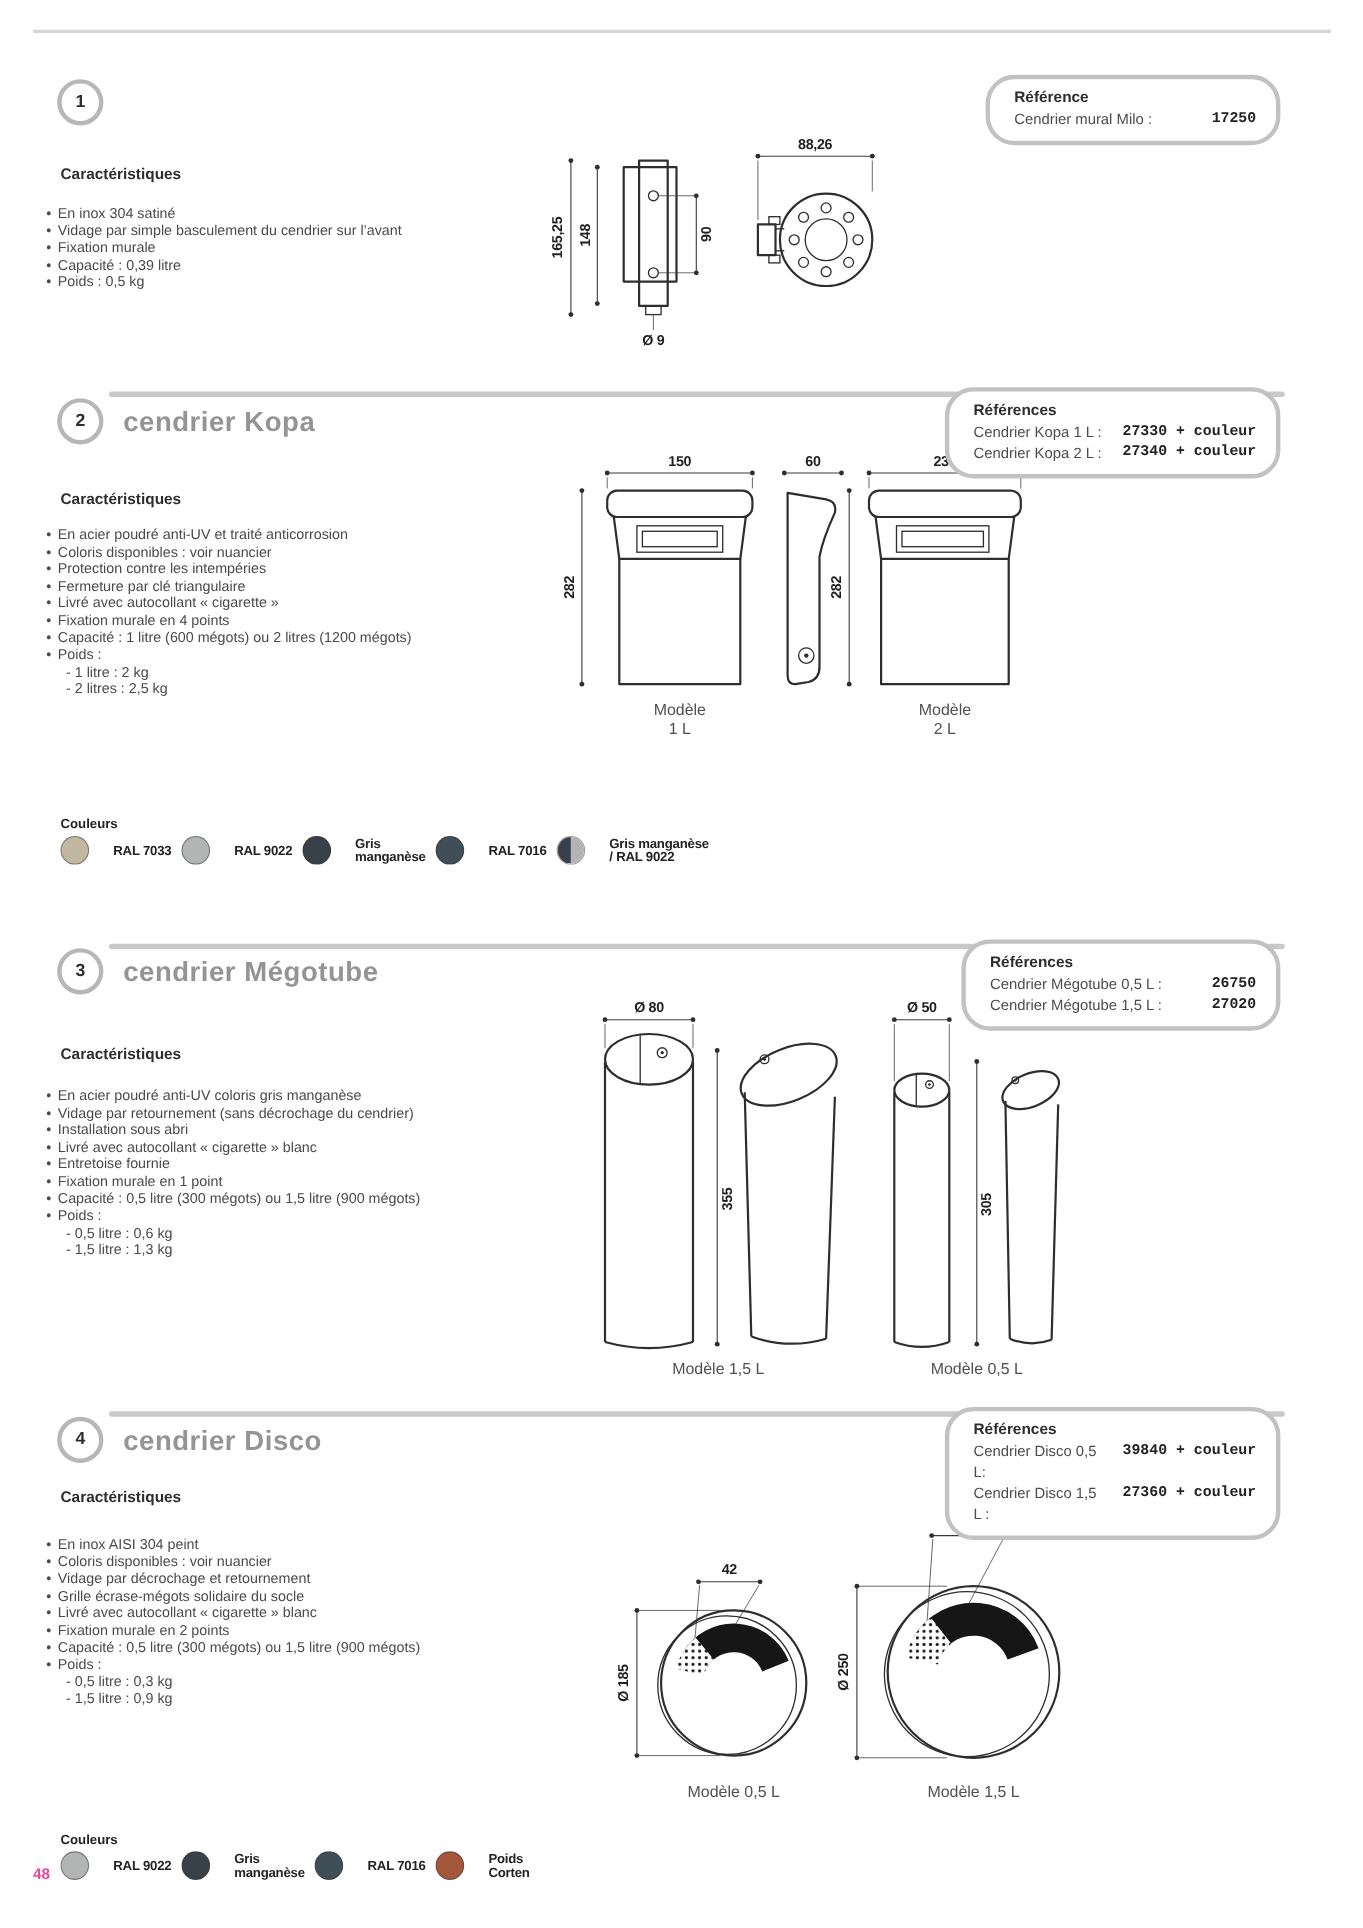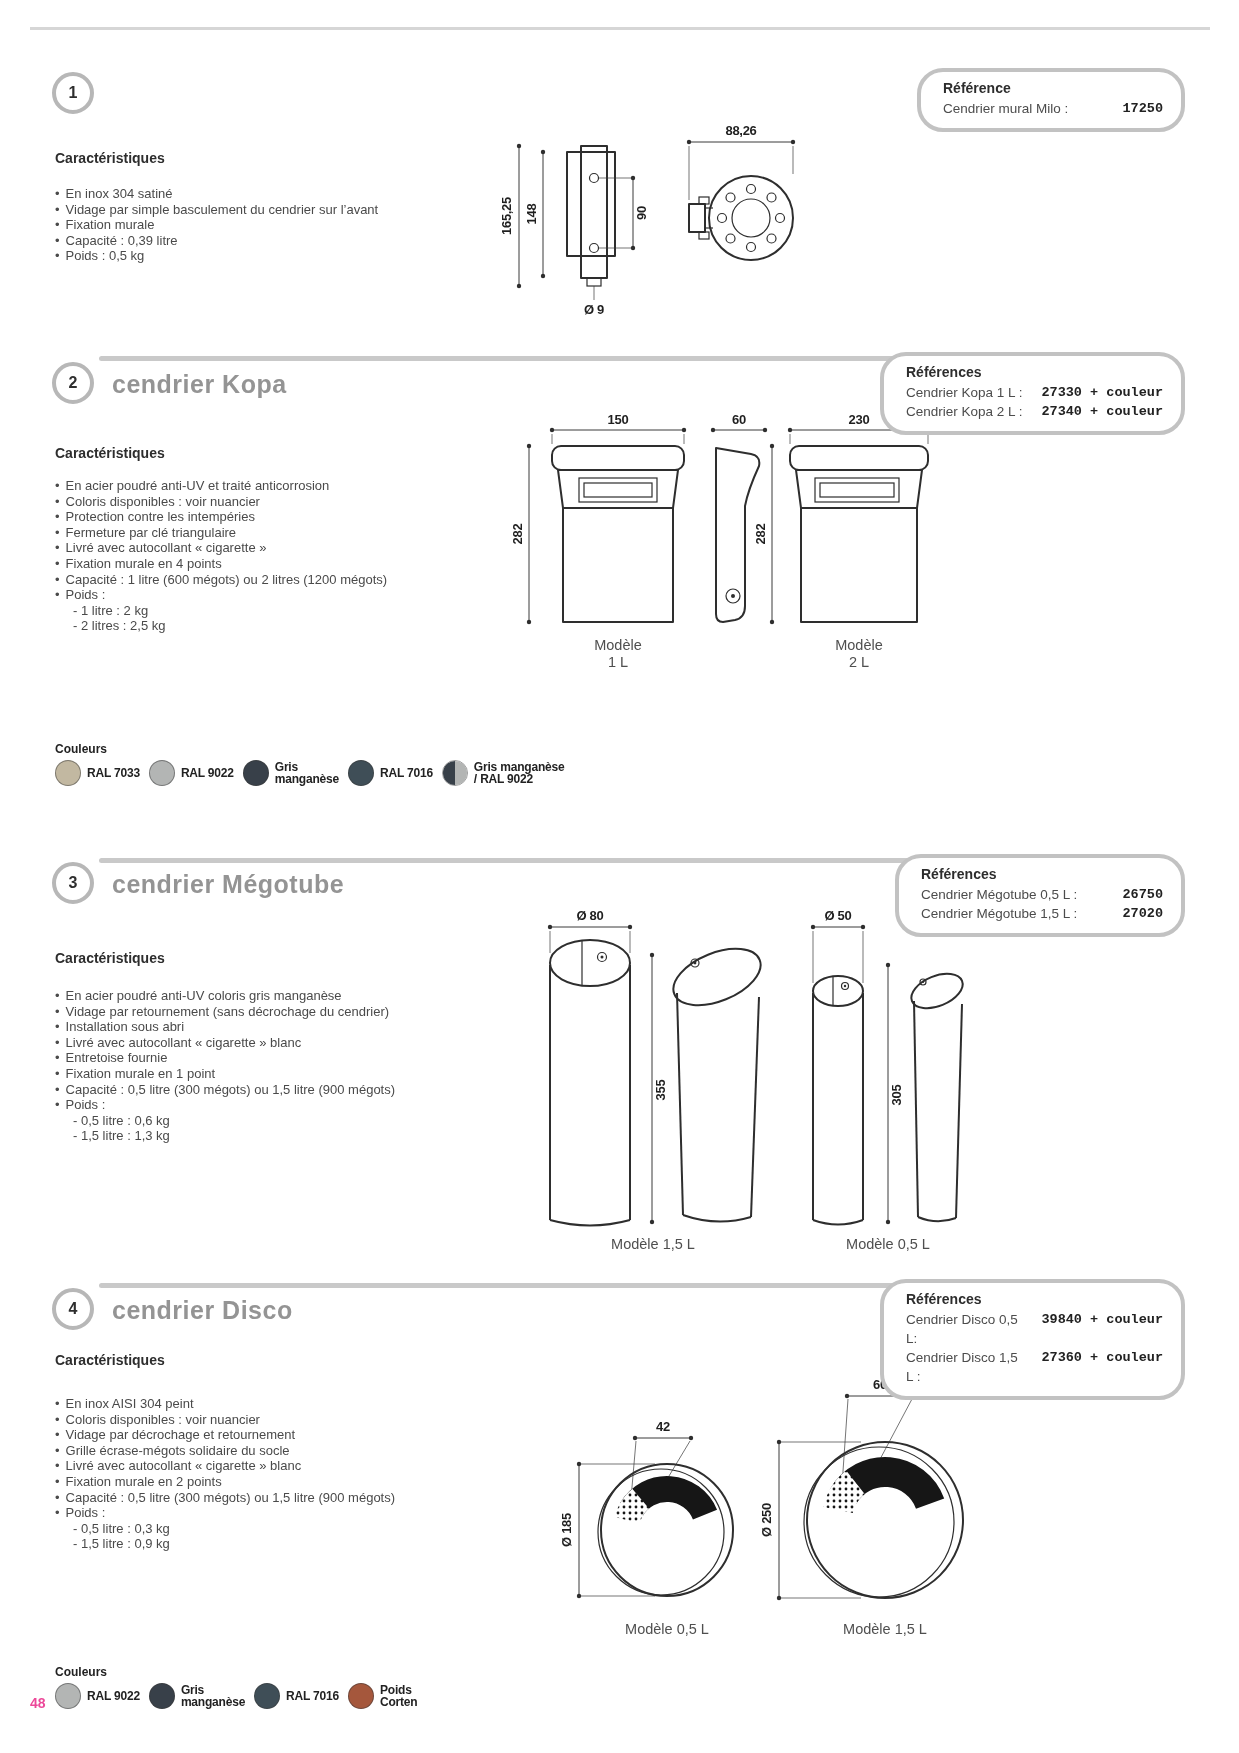--- a/index.html
+++ b/index.html
@@ -4,35 +4,35 @@
 <style>
   html,body{margin:0;padding:0;background:#fff;}
   #page{position:relative;width:1239px;height:1753px;background:#ffffff;
         font-family:"Liberation Sans",sans-serif;color:#3f3f3f;overflow:hidden;}
   .toprule{position:absolute;left:30px;width:1180px;height:3px;background:#d6d6d6;}
   .divider{position:absolute;left:99px;right:71px;height:5px;background:#c9c9c9;border-radius:3px;z-index:1;}
   .badge{position:absolute;left:52px;width:42px;height:42px;border:4px solid #b7b7b7;border-radius:50%;
          box-sizing:border-box;display:flex;align-items:center;justify-content:center;
          font-weight:bold;font-size:16px;color:#2e2e2e;background:#fff;z-index:2;}
   .sec-title{position:absolute;left:112px;font-size:25px;font-weight:bold;color:#949494;letter-spacing:.5px;z-index:2;}
-  .refbox{position:absolute;right:54px;border:4px solid #c2c2c2;border-radius:26px;background:#fff;
+  .refbox{position:absolute;right:75px;border:4px solid #c2c2c2;border-radius:26px;background:#fff;
           padding:8px 18px 10px 22px;z-index:3;box-sizing:border-box;}
   .refbox .rtitle{font-weight:bold;font-size:14px;color:#2d2d2d;margin-bottom:3px;}
   .refrow{display:flex;justify-content:space-between;font-size:13.5px;color:#4c4c4c;line-height:19px;}
   .refrow .val{font-weight:bold;color:#222;margin-left:18px;white-space:nowrap;font-family:Liberation Mono, monospace;}
   .chead{position:absolute;left:55px;font-size:14px;font-weight:bold;color:#2d2d2d;}
-  .bullets{position:absolute;left:55px;width:450px;font-size:13px;line-height:15.6px;color:#4a4a4a;}
+  .bullets{position:absolute;left:42px;width:450px;font-size:13px;line-height:15.6px;color:#4a4a4a;}
   .b{padding-left:13px;text-indent:-13px;}
   .b::before{content:"\2022";margin-right:6px;}
   .b.sub{padding-left:18px;text-indent:0;}
   .b.sub::before{content:"";margin-right:0;}
   .colors{position:absolute;left:55px;z-index:2;}
   .colors .ctitle{font-size:12px;font-weight:bold;color:#222;margin-bottom:4px;}
   .swrow{display:flex;align-items:center;gap:9px;}
-  .switem{display:flex;align-items:center;gap:6px;}
+  .switem{display:flex;align-items:center;gap:22px;}
   .sw{width:26px;height:26px;border-radius:50%;border:1.5px solid rgba(55,55,55,.5);box-sizing:border-box;flex:none;}
   .sw.split{display:flex;overflow:hidden;padding:0;}
   .sw.split .half{width:50%;height:100%;}
   .swlbl{font-size:12px;font-weight:bold;color:#222;line-height:12px;letter-spacing:-.2px;}
   .pagenum{position:absolute;left:30px;top:1695px;font-size:14px;font-weight:bold;color:#ec4899;}
   svg{position:absolute;overflow:visible;}
   svg text{font-family:"Liberation Sans",sans-serif;}
   .outl{fill:none;stroke:#2e2e2e;stroke-width:2;stroke-linejoin:round;}
   .thin{fill:none;stroke:#2e2e2e;stroke-width:1.2;}
   .dimline{stroke:#3a3a3a;stroke-width:1;}

